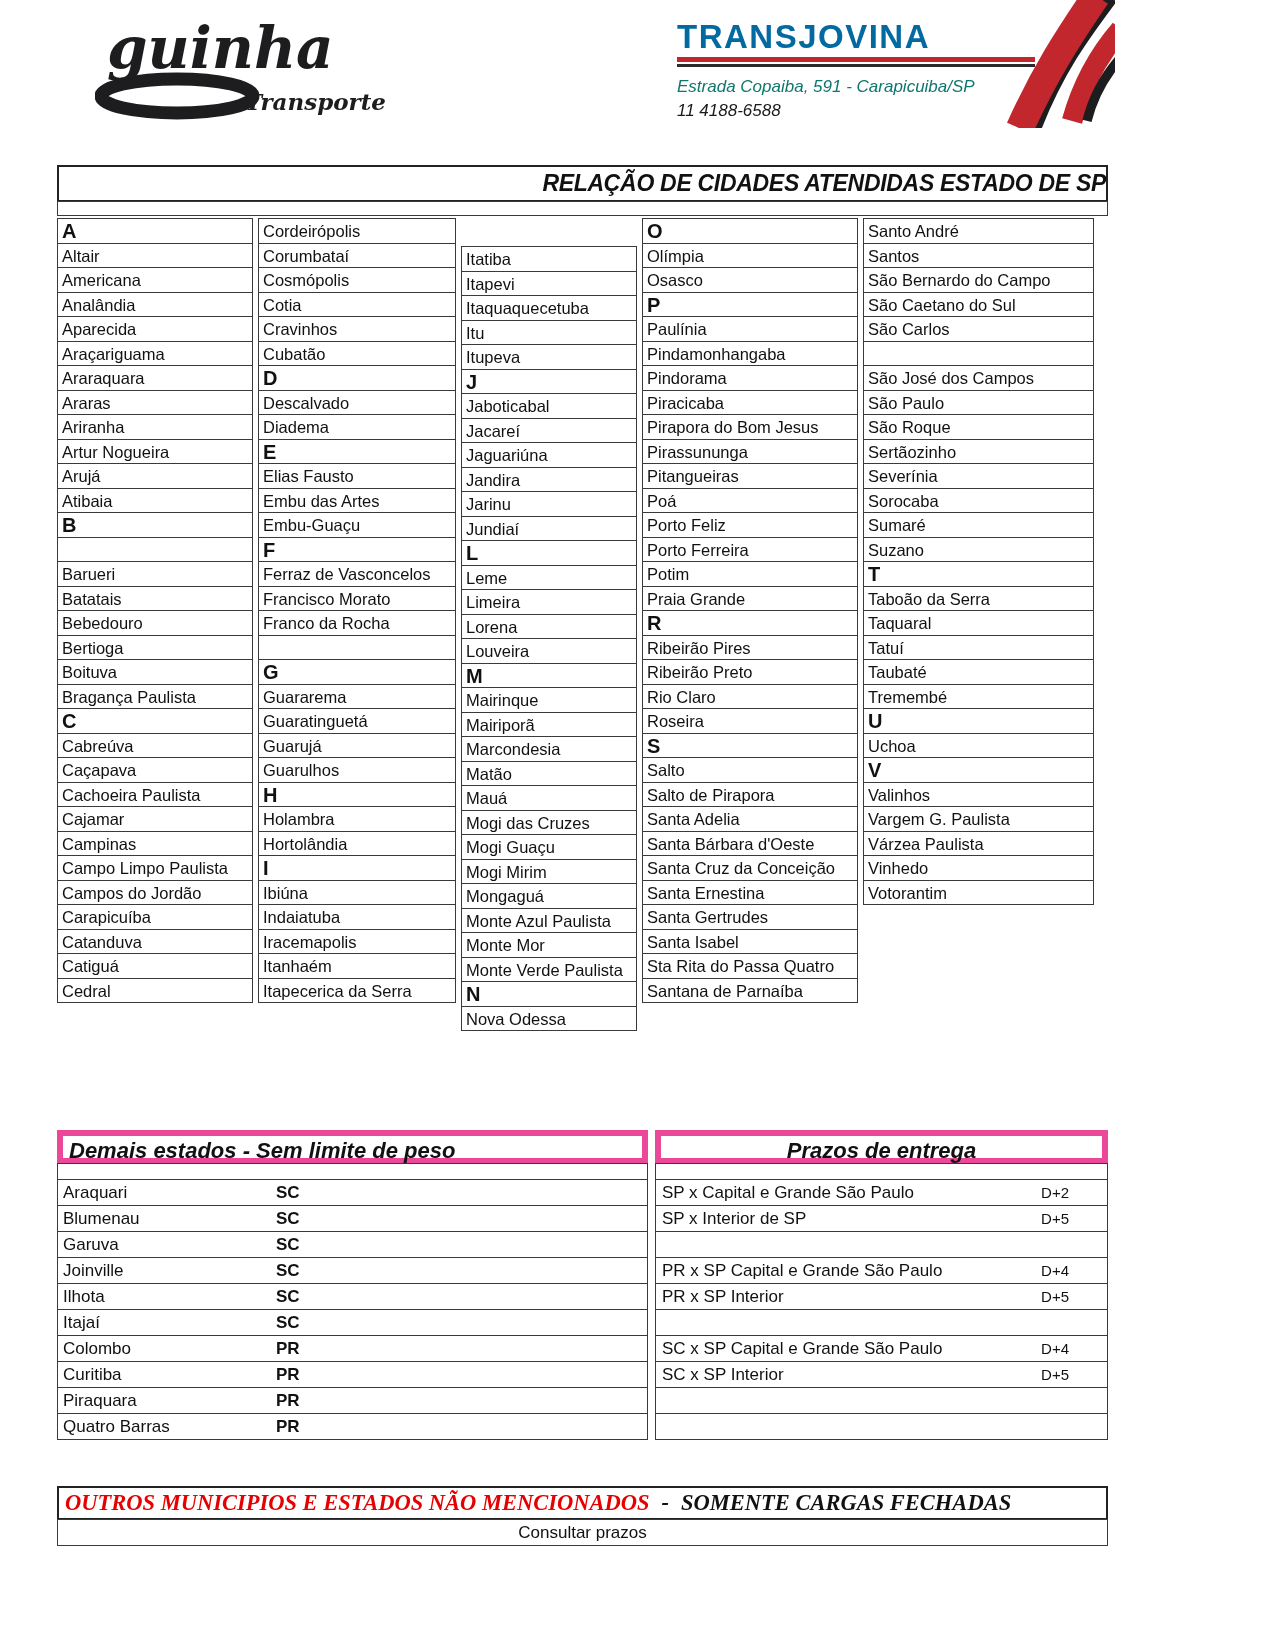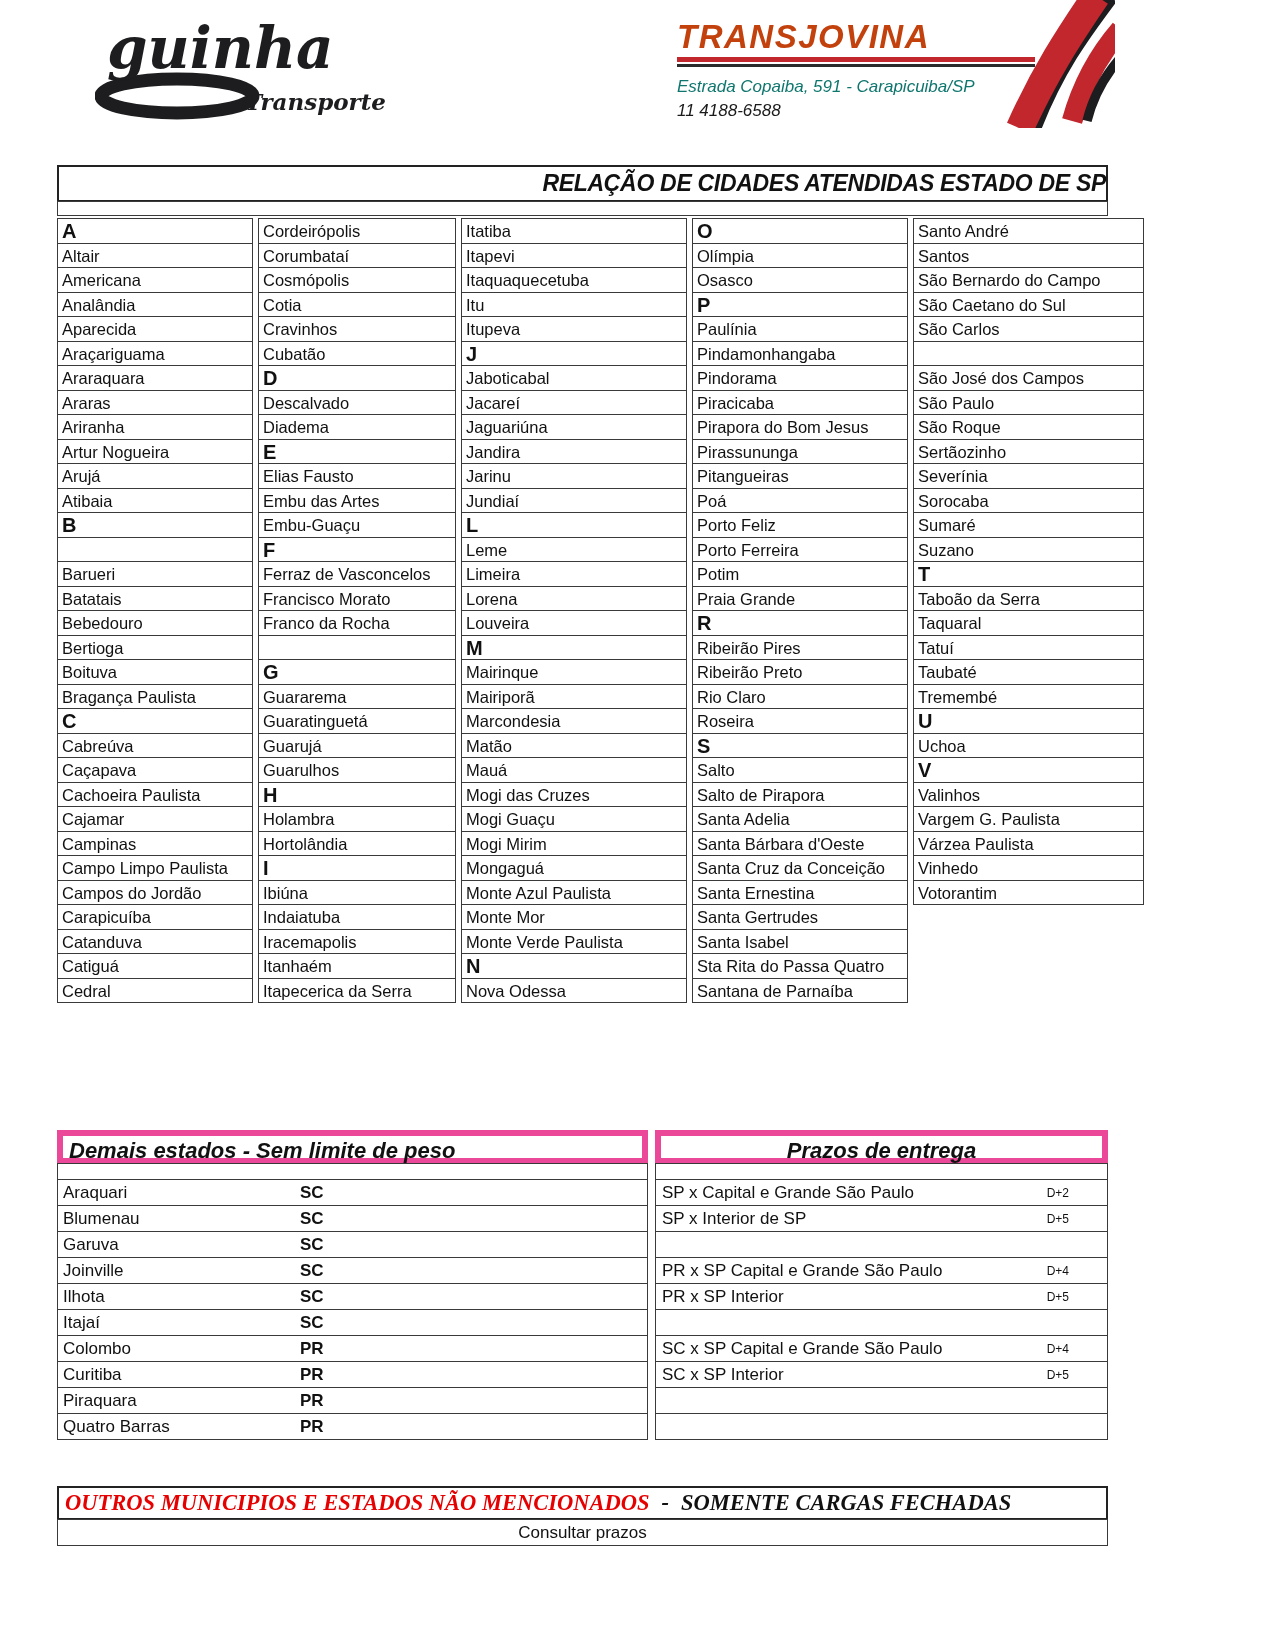--- a/index.html
+++ b/index.html
@@ -6,40 +6,40 @@
   html,body { background:#ffffff; }
   .page {
     position:relative; width:1275px; height:1650px; background:#ffffff;
     font-family:"Liberation Sans", sans-serif; color:#111;
     margin:0 auto; overflow:hidden;
   }
 
   
   .logo-left { position:absolute; left:95px; top:8px; width:330px; height:118px; }
   .logo-right { position:absolute; left:677px; top:20px; width:370px; }
-  .tj-name { font-size:33px; font-weight:bold; letter-spacing:1.5px; color:#c2410c; line-height:1;font-style:italic; }
+  .tj-name { font-size:33px; font-weight:bold; letter-spacing:1.5px; color:#0369a1; line-height:1; }
   .tj-stripe-red  { width:358px; height:5px; background:#c1272d; margin-top:4px; }
   .tj-stripe-dark { width:358px; height:3px; background:#2b2b2b; margin-top:2px; }
   .tj-address { font-style:italic; font-size:17px; color:#0f766e; margin-top:10px; }
   .tj-phone   { font-style:italic; font-size:17px; color:#1a1a1a; margin-top:4px; }
   .road-swoosh { position:absolute; left:1003px; top:0; }
 
   
   .sp-section { position:absolute; left:57px; top:165px; width:1051px; }
   .sp-title {
     height:37px; border:2px solid #222; padding-left:8px;
     font-weight:bold; font-style:italic; font-size:23px; line-height:33px;
     letter-spacing:-0.3px; white-space:nowrap;text-align:right;
   }
   .sp-subrow { height:15px; border:1px solid #3a3a3a; margin-top:-1px; }
   .sp-grid { display:flex; gap:5px; margin-top:3px; }
   .sp-col  { flex:none; }
   .sp-col:nth-child(1){ width:196px; }
   .sp-col:nth-child(2){ width:198px; }
-  .sp-col:nth-child(3){ width:226px; }
+  .sp-col:nth-child(3){ width:176px;margin-top:28px; }
   .sp-col:nth-child(4){ width:216px; }
   .sp-col:nth-child(5){ width:231px; }
   .cell {
     height:25.5px; line-height:24px; border:1px solid #3a3a3a; margin-top:-1px;
     padding:0 4px; font-size:16.5px; white-space:nowrap; overflow:hidden;
   }
   .cell.letter { font-weight:bold; font-size:20px; }
 
   
   .bottom { position:absolute; left:57px; top:1130px; width:1051px; display:flex; gap:7px; }
@@ -47,30 +47,30 @@
   .panel-right { width:453px; }
   .panel-header {
     height:34px; border:6px solid #ec4899; font-weight:bold; font-style:italic;
     font-size:22px; line-height:30px; white-space:nowrap;
   }
   .panel-left  .panel-header { padding-left:6px; }
   .panel-right .panel-header { text-align:center; }
   .panel-subrow { height:17px; border:1px solid #3a3a3a; margin-top:-1px; }
   .st-row {
     height:27px; border:1px solid #3a3a3a; margin-top:-1px;
-    display:flex; align-items:center; font-size:17px;gap:24px;
+    display:flex; align-items:center; font-size:17px;
   }
   .st-city  { padding-left:5px; width:218px; white-space:nowrap; }
   .st-state { font-weight:bold; }
   .pz-row {
     height:27px; border:1px solid #3a3a3a; margin-top:-1px;
     display:flex; align-items:center; justify-content:space-between;
     font-size:17px; padding-left:6px;
   }
-  .pz-days { font-size:12px; margin-right:38px; }
+  .pz-days { font-size:15px; margin-right:38px; }
 
   
   .banner { position:absolute; left:57px; top:1486px; width:1051px; }
   .banner-row1 {
     height:34px; border:2px solid #222; display:flex; align-items:center;
     padding-left:6px; gap:12px;
     font-family:"Liberation Serif", serif; font-weight:bold; font-style:italic;
     font-size:22.5px; white-space:nowrap;
   }
   .notice-red { color:#e60000; }

